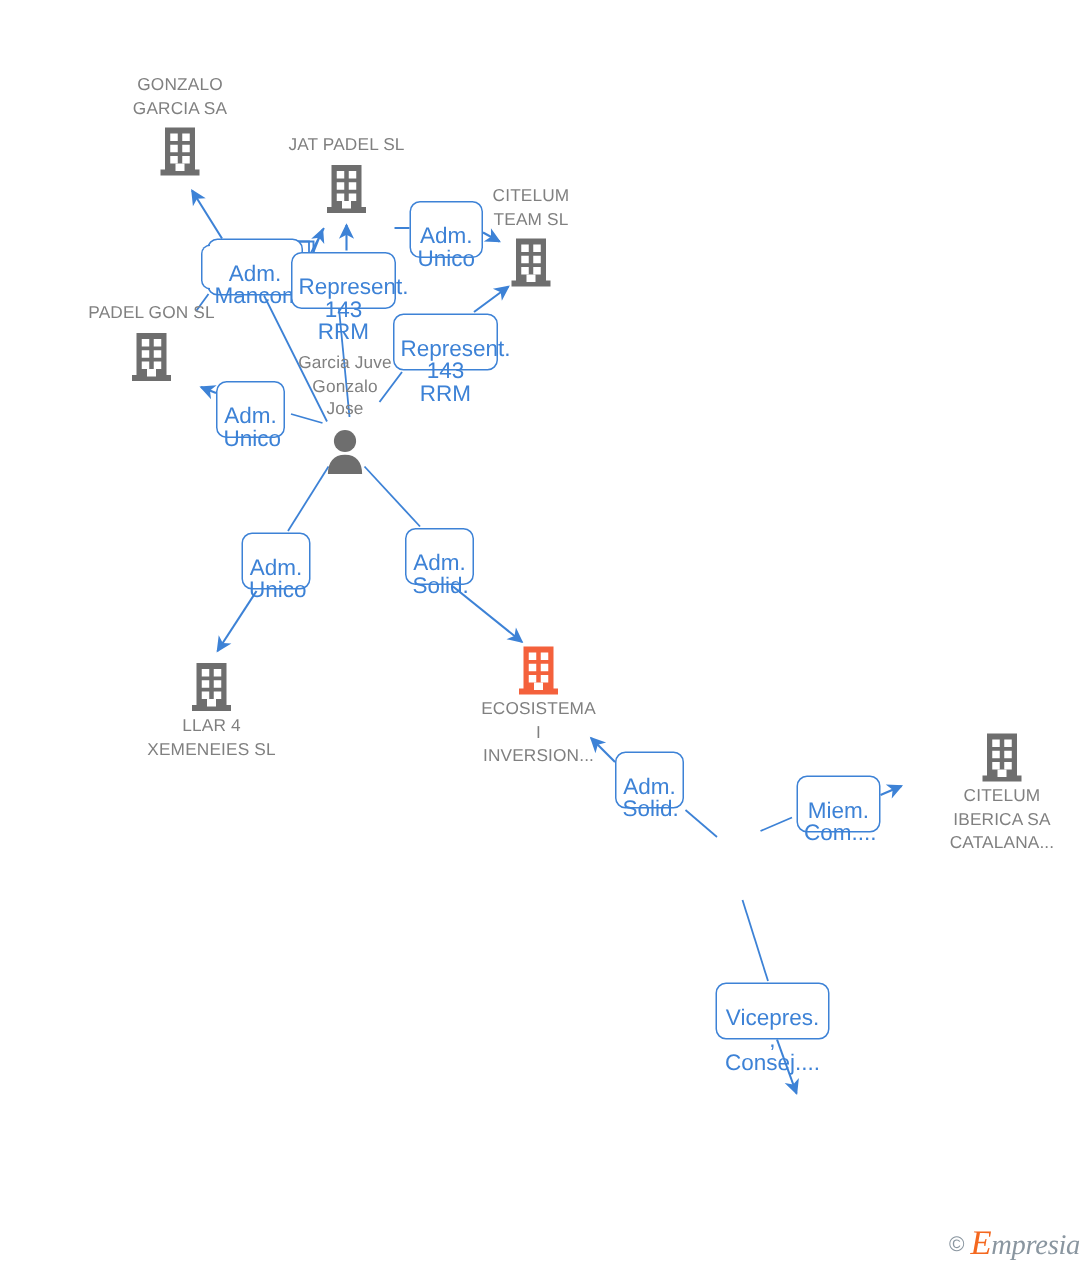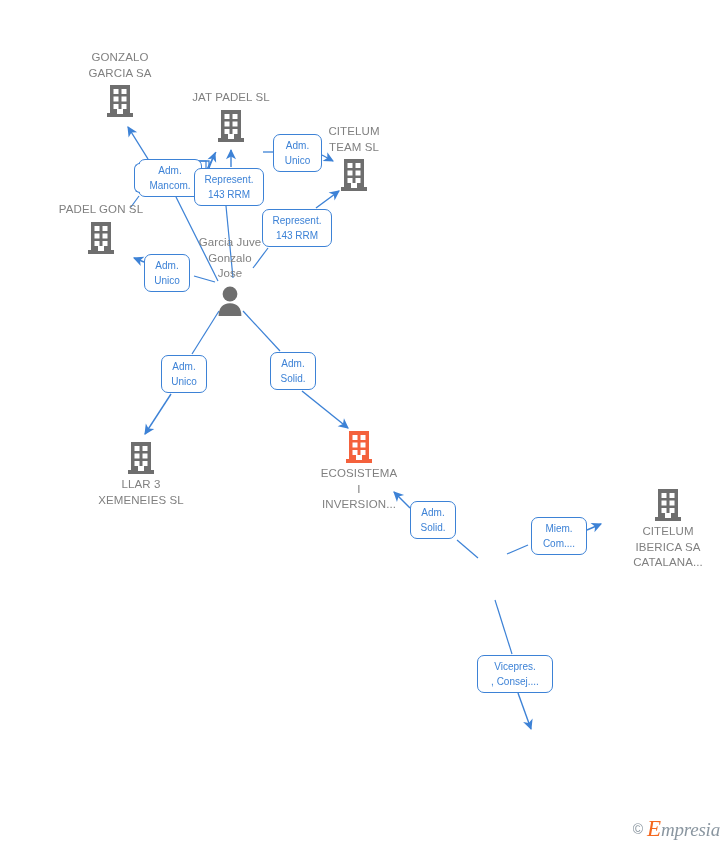--- a/index.html
+++ b/index.html
@@ -54,24 +54,24 @@
   }
 
   
   .rel {
     position: absolute;
     box-sizing: border-box;
     border: 1.3px solid #3d82d6;
     border-radius: 7px;
     background: #ffffff;
     color: #3d82d6;
-    font-size: 10px;
+    font-size: 15px;
     line-height: 15px;
     text-align: center;
-    padding: 3px 4px 4px 4px;
+    padding: 15px 4px 4px 4px;
     white-space: pre-line;
     z-index: 5;
   }
   .rel.stacked::before {
     content: "";
     position: absolute;
     left: -5px;
     top: 3px;
     bottom: 3px;
     width: 5px;
@@ -256,21 +256,21 @@
         <rect x="2" y="29" width="26" height="4" fill="#6e6e6e"></rect>
         <rect x="8.5" y="5" width="5" height="5" fill="#fff"></rect>
         <rect x="16.5" y="5" width="5" height="5" fill="#fff"></rect>
         <rect x="8.5" y="12.5" width="5" height="5" fill="#fff"></rect>
         <rect x="16.5" y="12.5" width="5" height="5" fill="#fff"></rect>
         <rect x="8.5" y="20" width="5" height="5" fill="#fff"></rect>
         <rect x="16.5" y="20" width="5" height="5" fill="#fff"></rect>
         <rect x="12" y="25" width="6" height="5" fill="#fff"></rect>
       </svg>
     </span>
-    <span class="caption">LLAR 3
+    <span class="caption">LLAR 4
 XEMENEIES SL</span>
   </div>
 
   <div class="node" style="left:359px; top:430px;">
     <span class="glyph">
       <svg width="30" height="34" viewBox="0 0 30 34" aria-hidden="true">
         <rect x="5" y="1" width="20" height="29" fill="#f4613c"></rect>
         <rect x="2" y="29" width="26" height="4" fill="#f4613c"></rect>
         <rect x="8.5" y="5" width="5" height="5" fill="#fff"></rect>
         <rect x="16.5" y="5" width="5" height="5" fill="#fff"></rect>

